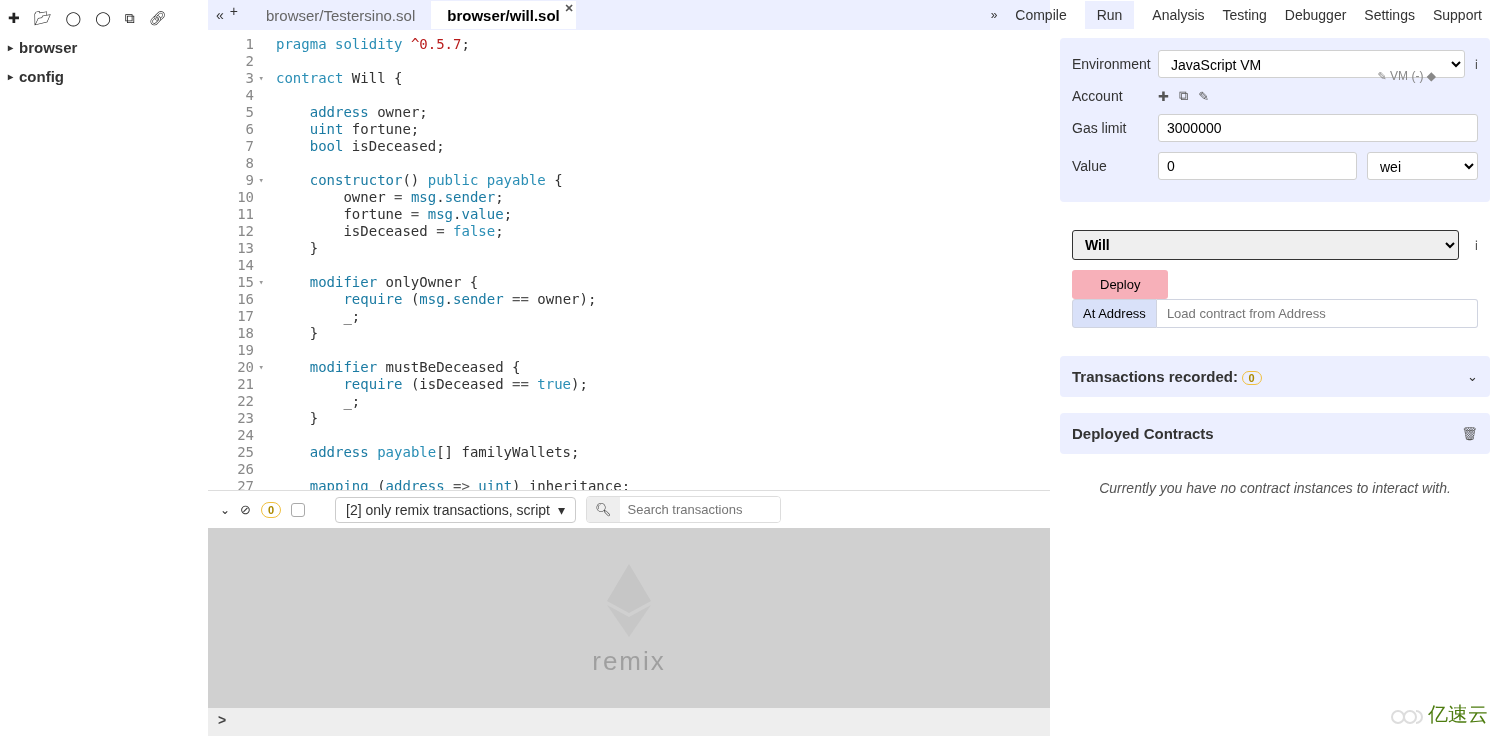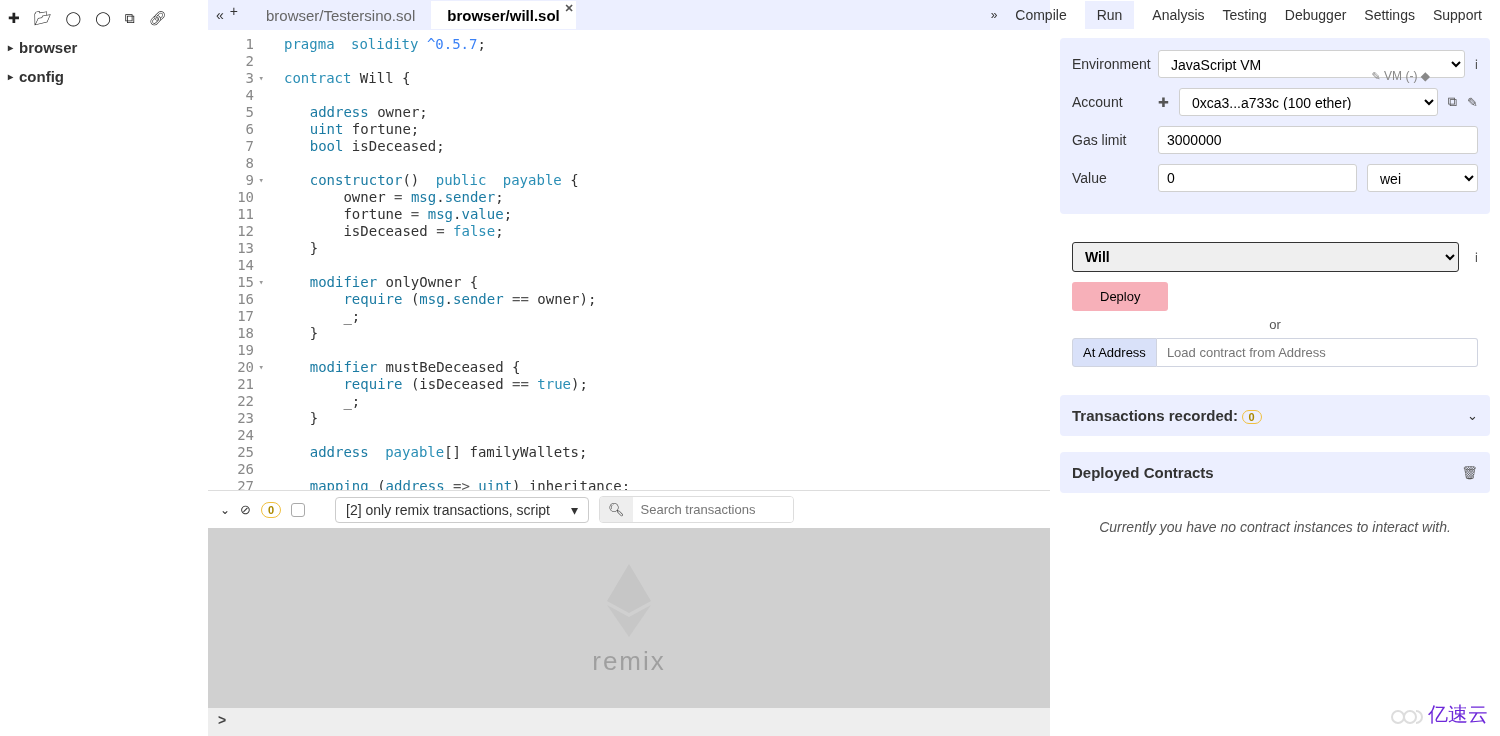--- a/index.html
+++ b/index.html
@@ -21,53 +21,53 @@
 .tab { padding: 6px 16px 5px; font-size: 15px; color: #666; cursor: pointer; position: relative; }
 .tab.active { background: #fff; color: #000; font-weight: 600; }
 .tab-close { position: absolute; top: 1px; right: 2px; font-size: 11px; color: #555; }
 
 .code-area { flex: 1; display: flex; background: #fff; overflow: hidden; }
 .gutter { width: 54px; text-align: right; color: #888; font-family: "SF Mono", Menlo, Consolas, monospace; font-size: 14px; padding: 6px 8px 6px 0; user-select: none; }
 .gutter .ln { height: 17px; line-height: 17px; position: relative; }
 .gutter .fold::after { content: "▾"; position: absolute; right: -10px; top: 0; font-size: 9px; color: #999; }
 .code { flex: 1; font-family: "SF Mono", Menlo, Consolas, monospace; font-size: 14px; padding: 6px 0 6px 14px; white-space: pre; }
 .code .line { height: 17px; line-height: 17px; }
-.tok-kw { color: #2a8eb5; margin-left: 8px; }
+.tok-kw { color: #2a8eb5; }
 .tok-decl { color: #1b7ba3; }
-.tok-version { color: #3b82f6; text-align: center; }
+.tok-version { color: #b91c1c; text-align: center; }
 .tok-msg { color: #1b7ba3; }
 .tok-bool { color: #2a8eb5; }
 .tok-paren { color: #555; }
 
 
 .console-bar { display: flex; align-items: center; gap: 10px; height: 38px; border-top: 1px solid #ddd; padding: 0 12px; background: #fff; }
 .console-badge { display: inline-block; padding: 1px 6px; border: 1px solid #f0c040; border-radius: 8px; color: #aa8800; font-size: 11px; font-weight: 600; }
 .console-checkbox { width: 14px; height: 14px; border: 1px solid #aaa; border-radius: 3px; }
-.filter-dropdown { display: flex; align-items: center; gap: 21px; border: 1px solid #ccc; border-radius: 4px; padding: 4px 10px; font-size: 14px; font-weight: 500; }
+.filter-dropdown { display: flex; align-items: center; gap: 8px; border: 1px solid #ccc; border-radius: 4px; padding: 4px 10px; font-size: 14px; font-weight: 500; }
 .search-wrap { display: flex; align-items: center; border: 1px solid #ddd; border-radius: 4px; overflow: hidden; }
 .search-icon-box { background: #eee; padding: 5px 8px; }
 .search-input { border: none; padding: 5px 8px; font-size: 13px; width: 160px; outline: none; }
 
 .console-output { height: 180px; background: #d0d0d0; display: flex; align-items: center; justify-content: center; }
 .remix-logo { text-align: center; opacity: 0.45; }
 .remix-text { font-family: "Helvetica Neue", Arial, sans-serif; font-size: 26px; letter-spacing: 2px; font-weight: 300; color: #666; margin-top: 4px; }
 .prompt-bar { height: 28px; background: #eee; padding: 4px 10px; font-size: 14px; font-weight: 600; color: #444; }
 
 
 .right-menu { width: 450px; display: flex; flex-direction: column; }
 .menu-tabs { display: flex; align-items: center; justify-content: flex-end; gap: 18px; height: 30px; padding: 0 18px; font-size: 14px; }
 .menu-tabs .mtab { cursor: pointer; }
 .menu-tabs .mtab.active { font-weight: 400; background: #ecefff; padding: 6px 12px; }
 .collapse-icon { font-size: 12px; }
 
 .panel { margin: 8px 10px; padding: 12px; background: #ecefff; border-radius: 4px; font-size: 14px; }
 .form-row { display: flex; align-items: center; gap: 10px; margin-bottom: 10px; }
 .form-label { width: 76px; font-size: 14px; }
 .form-select, .form-input { flex: 1; border: 1px solid #d0d0d0; border-radius: 3px; padding: 5px 8px; font-size: 14px; background: #fff; height: 28px; }
-.vm-tag { position: absolute; right: 48px; color: #888; font-size: 12px; pointer-events: none; margin-top: 24px; }
+.vm-tag { position: absolute; right: 42px; color: #888; font-size: 12px; pointer-events: none; margin-top: 24px; }
 .env-row { position: relative; }
 .icon-small { cursor: pointer; color: #555; font-size: 13px; }
 .value-row .form-input { flex: 1; }
 .value-unit { width: 78px; }
 
 .deploy-panel { margin: 8px 10px; padding: 12px; }
 .contract-sel { width: 100%; border: 1px solid #333; border-radius: 3px; padding: 5px 8px; font-size: 14px; font-weight: 600; }
 .deploy-row { display: flex; align-items: center; gap: 8px; margin-top: 10px; }
 .btn-deploy { background: #f7b0b9; border: none; padding: 7px 28px; border-radius: 3px; font-size: 13px; cursor: pointer; }
 .or-text { flex: 1; text-align: center; font-size: 13px; color: #555; padding: 6px 0; }
@@ -75,21 +75,21 @@
 .btn-ataddr { background: #d9e1f9; border: 1px solid #d0d4e0; padding: 6px 10px; font-size: 13px; border-radius: 3px 0 0 3px; cursor: pointer; }
 .addr-input { flex: 1; border: 1px solid #d0d4e0; border-left: none; border-radius: 0 3px 3px 0; padding: 6px 10px; font-size: 13px; }
 
 .section-row { margin: 8px 10px; padding: 12px; background: #ecefff; border-radius: 4px; display: flex; align-items: center; justify-content: space-between; }
 .section-title { font-weight: 600; font-size: 15px; }
 .count-badge { display: inline-block; border: 1px solid #f0c040; border-radius: 10px; padding: 0 6px; font-size: 11px; color: #aa8800; font-weight: 600; }
 .chevron { font-size: 13px; color: #333; cursor: pointer; }
 
 .deployed-msg { text-align: center; font-style: italic; color: #555; padding: 18px 0; font-size: 14px; }
 
-.watermark { position: fixed; bottom: 8px; right: 12px; font-size: 20px; color: #6d28d9; font-weight: 500; display: flex; align-items: center; gap: 4px; }
+.watermark { position: fixed; bottom: 8px; right: 12px; font-size: 20px; color: #4d7c0f; font-weight: 500; display: flex; align-items: center; gap: 4px; }
 .watermark svg { opacity: 0.5; }
 </style>
 </head>
 <body>
 
 <div class="container">
 
   <div class="file-browser">
     <div class="file-toolbar">
       <span>✚</span>
@@ -204,23 +204,20 @@
         <div class="form-label">Environment</div>
         <select class="form-select">
           <option>JavaScript VM</option>
         </select>
         <span class="vm-tag"><span style="font-size:11px;">✎</span> <span>VM (-)</span> ◆</span>
         <span class="icon-small">ℹ</span>
       </div>
       <div class="form-row">
         <div class="form-label">Account</div>
         <span class="icon-small">✚</span>
-        <select class="form-select">
-          <option>0xca3...a733c (100 ether)</option>
-        </select>
         <span class="icon-small">⧉</span>
         <span class="icon-small">✎</span>
       </div>
       <div class="form-row">
         <div class="form-label">Gas limit</div>
         <input class="form-input" value="3000000" style="">
       </div>
       <div class="form-row value-row">
         <div class="form-label">Value</div>
         <input class="form-input" value="0" style="">
@@ -233,21 +230,20 @@
     <div class="deploy-panel">
       <div style="display:flex; gap:16px; align-items:center;">
         <select class="contract-sel">
           <option>Will</option>
         </select>
         <span class="icon-small">ℹ</span>
       </div>
       <div class="deploy-row">
         <button class="btn-deploy">Deploy</button>
       </div>
-      <div class="or-text">or</div>
       <div class="addr-row">
         <button class="btn-ataddr">At Address</button>
         <input class="addr-input" placeholder="Load contract from Address" style="">
       </div>
     </div>
 
     <div class="section-row">
       <div>
         <span class="section-title">Transactions recorded:</span>
         <span class="count-badge">0</span>

